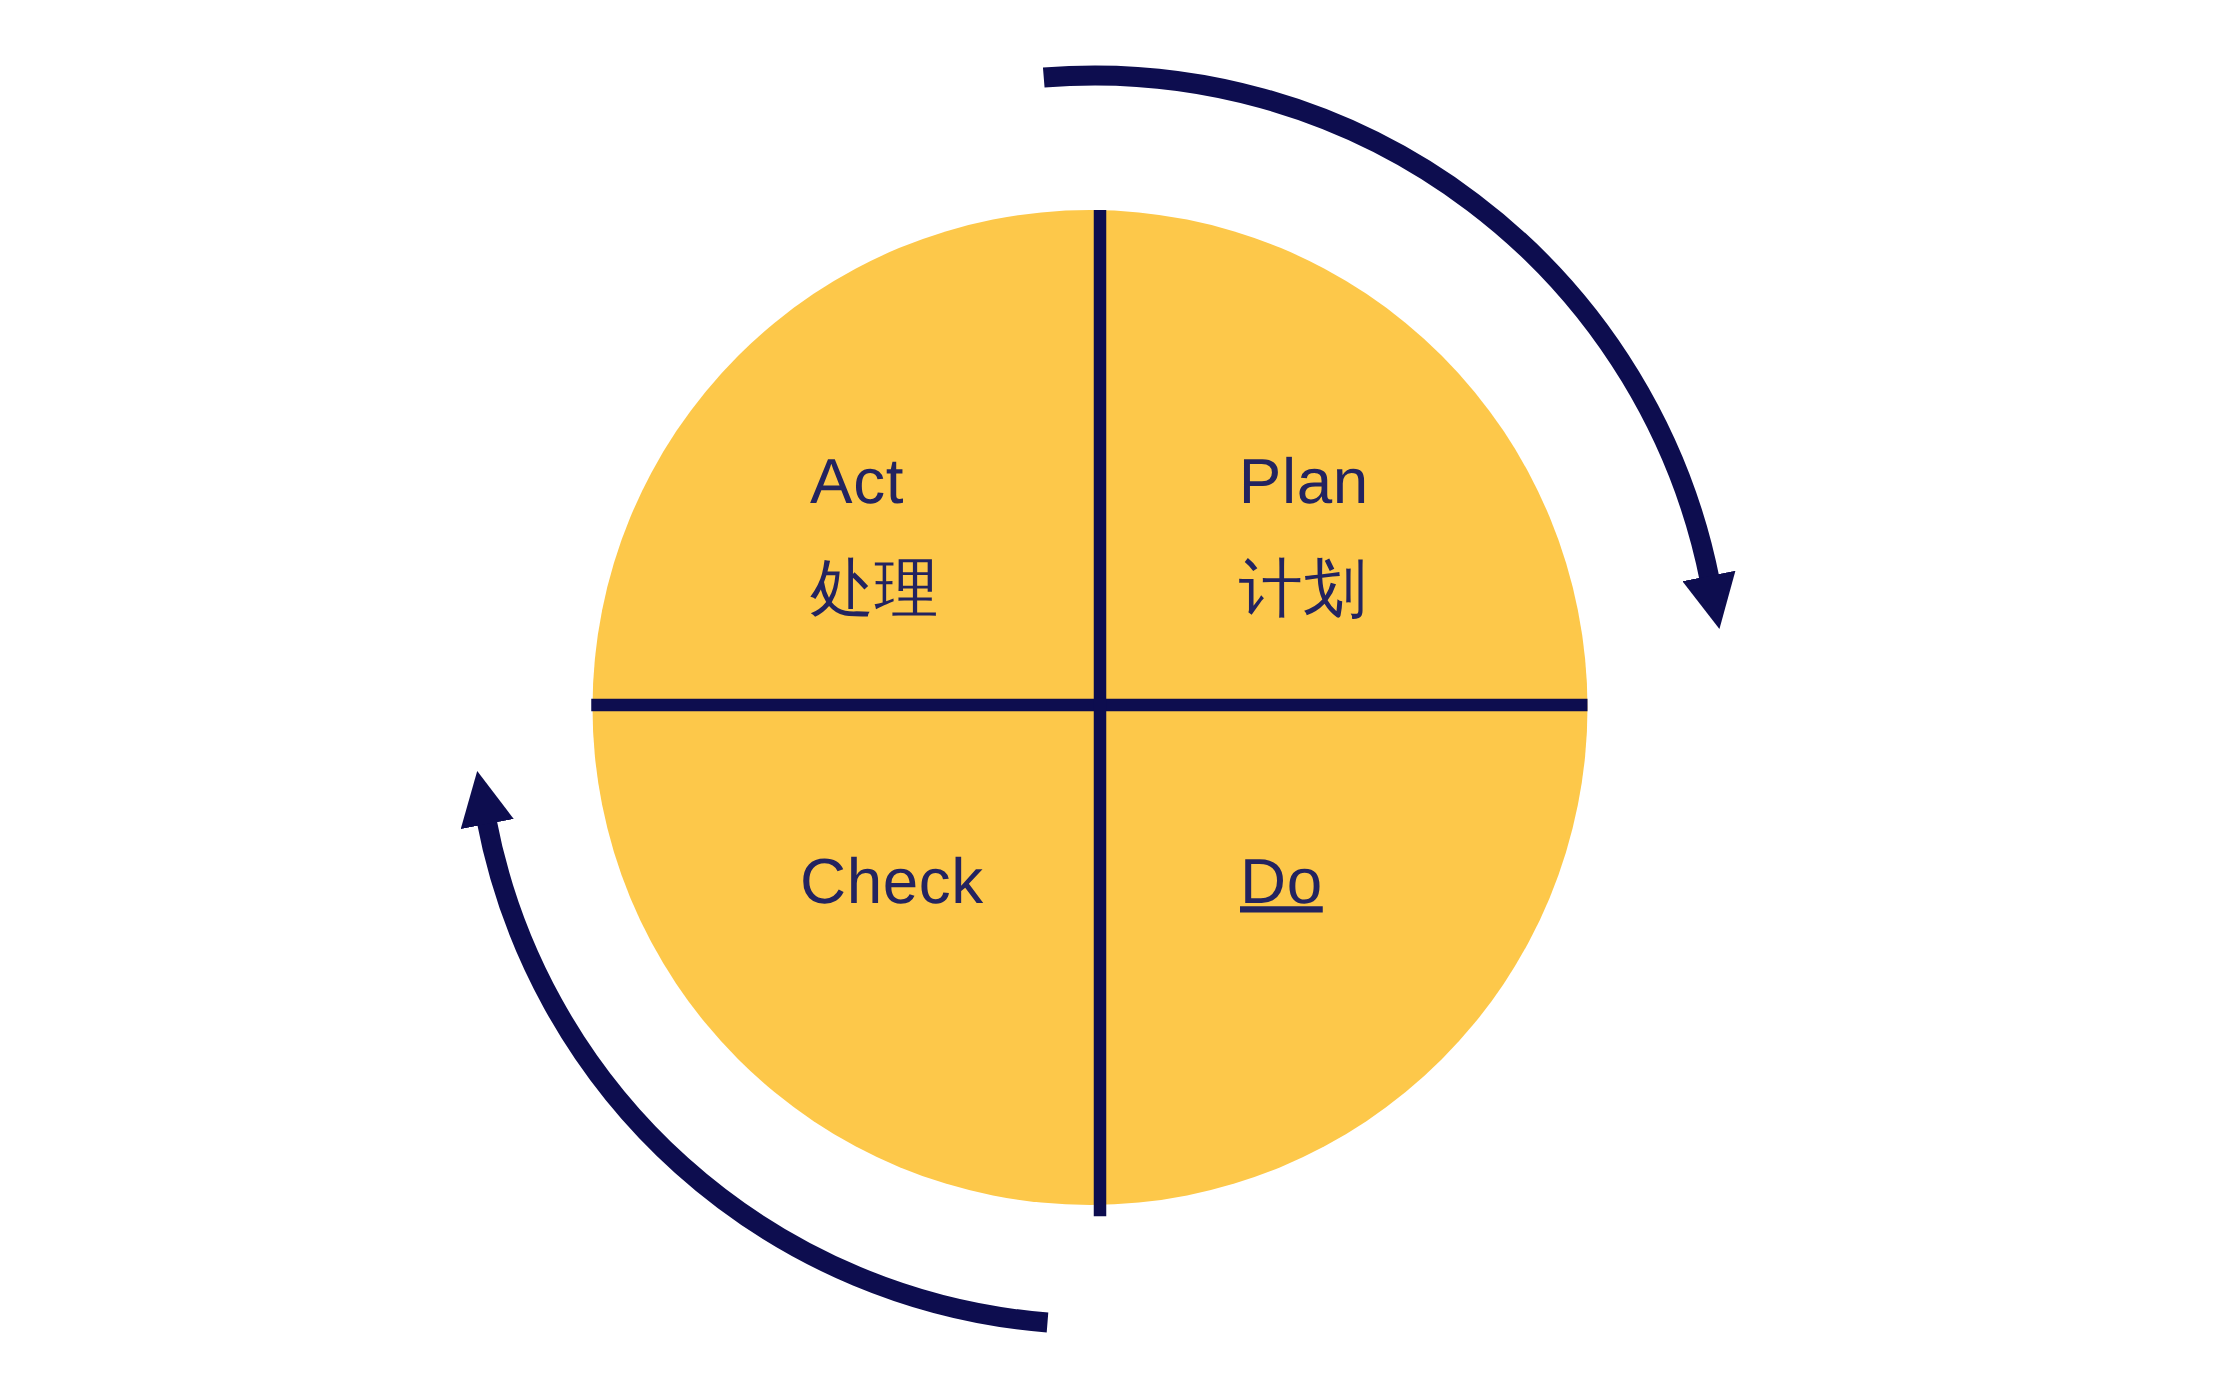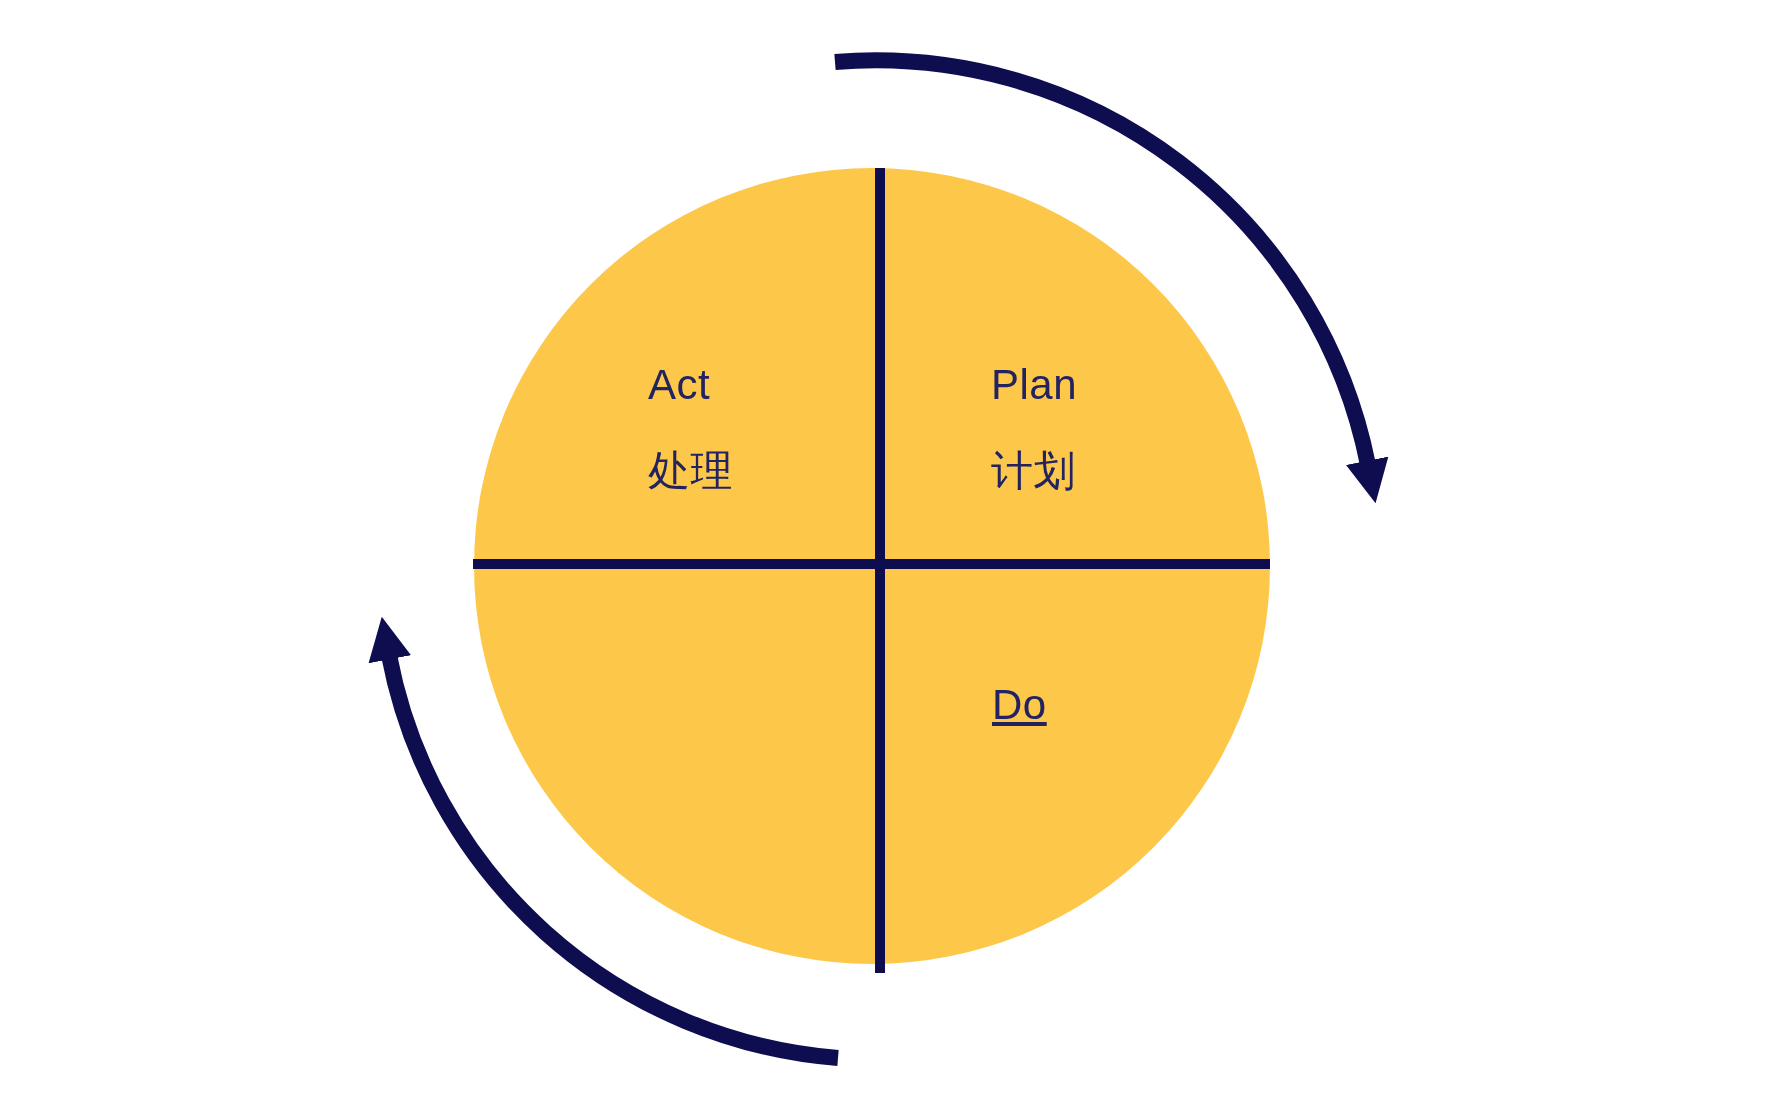--- a/index.html
+++ b/index.html
@@ -36,21 +36,21 @@
     stroke: var(--line, #0d0d4f);
     stroke-width: 16;
     stroke-linecap: butt;
   }
   .arrowhead-fill {
     fill: var(--line, #0d0d4f);
   }
   .quadrant-label {
     position: absolute;
     color: var(--text, #23235f);
-    font-size: 42px;
+    font-size: 51px;
     line-height: 86px;
     font-weight: 500;
     letter-spacing: 0.5px;
     white-space: nowrap;
   }
   .quadrant-label .en,
   .quadrant-label .zh {
     display: block;
   }
   .label-act   { left: 648px; top: 342px; }
@@ -83,19 +83,20 @@
     <span class="en">Act</span>
     <span class="zh">处理</span>
   </div>
 
   <div class="quadrant-label label-plan">
     <span class="en">Plan</span>
     <span class="zh">计划</span>
   </div>
 
   <div class="quadrant-label label-check">
+    <span class="en">Check</span>
   </div>
 
   <div class="quadrant-label label-do">
     <span class="en">Do</span>
   </div>
 
 </div>
 
 </body></html>

